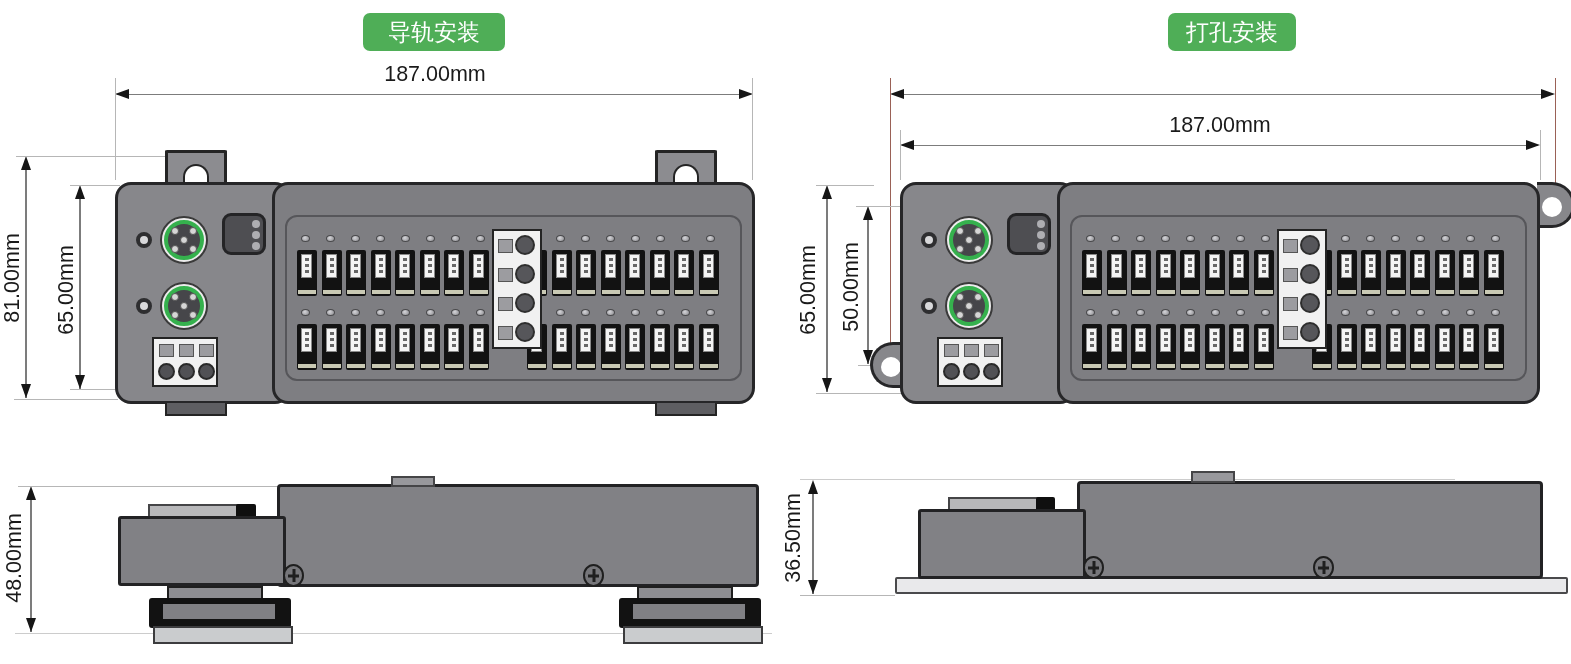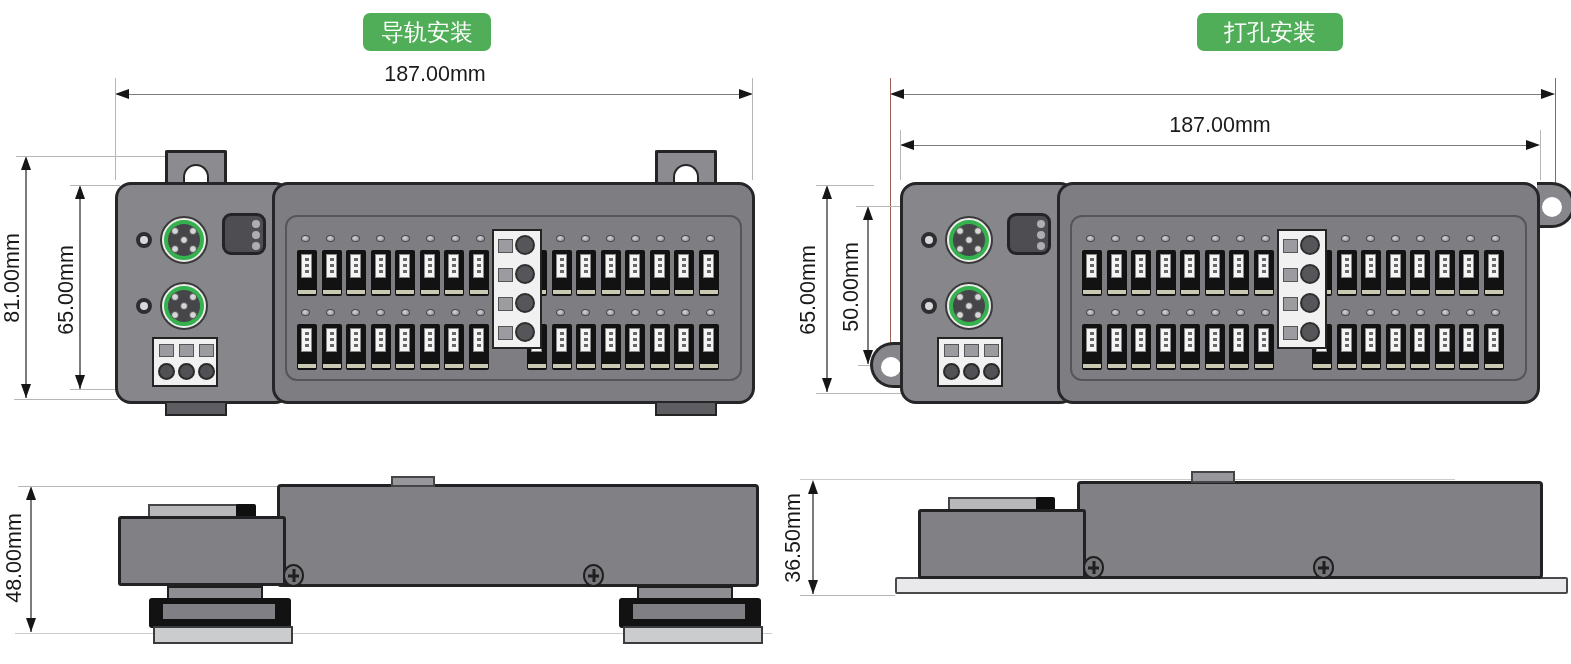--- a/index.html
+++ b/index.html
@@ -111,21 +111,21 @@
   .f-inner { position:absolute; left:16px; top:18px; width:112px; height:15px; background:#808084; }
   .f-base  { position:absolute; left:6px; top:40px; width:140px; height:18px; background:#caccce; border:2px solid #3c3c3e; }
   .baseplate { position:absolute; background:#e9e9eb; border:2px solid #4a4a4c; border-radius:2px; }
   .wedge { position:absolute; width:36px; height:12px; background:#131313; }
 </style>
 </head>
 <body>
 
 <div class="canvas">
 
-  <div class="badge" style="left:363px; top:13px; width:128px;">导轨安装</div>
+  <div class="badge" style="left:363px; top:13px; width:142px;">导轨安装</div>
 
   <div class="hlabel" style="left:350px; top:62px;">187.00mm</div>
   <div class="hline" style="left:117px; top:93.5px; width:634px;"></div>
   <div class="arr aleft" style="left:115px; top:88.5px;"></div>
   <div class="arr aright" style="left:739px; top:88.5px;"></div>
   <div class="vline ext" style="left:115px; top:78px; height:102px;"></div>
   <div class="vline ext" style="left:752px; top:78px; height:102px;"></div>
 
   <div class="vlabel" style="left:-53px; top:265px;">81.00mm</div>
   <div class="vline" style="left:25.3px; top:159px; height:239px;"></div>
@@ -386,21 +386,21 @@
         <div class="f-base"></div>
     </div>
     <div class="foot" style="left:502px; top:118px;">
       <div class="f-block"></div>
         <div class="f-hook"></div>
       <div class="f-inner"></div>
         <div class="f-base"></div>
     </div>
   </div>
 
-  <div class="badge" style="left:1168px; top:13px; width:146px;margin-left:29px;">打孔安装</div>
+  <div class="badge" style="left:1168px; top:13px; width:128px;">打孔安装</div>
 
   <div class="hline" style="left:892px; top:93.5px; width:661px;"></div>
   <div class="arr aleft" style="left:890px;  top:88.5px;"></div>
   <div class="arr aright" style="left:1541px; top:88.5px;"></div>
   <div class="vline redln" style="left:890px;  top:78px; height:292px;"></div>
   <div class="vline redln" style="left:1555px; top:78px; height:128px;"></div>
 
   <div class="hlabel" style="left:1135px; top:113px;">187.00mm</div>
   <div class="hline" style="left:902px; top:144.5px; width:636px;"></div>
   <div class="arr aleft" style="left:900px;  top:139.5px;"></div>

